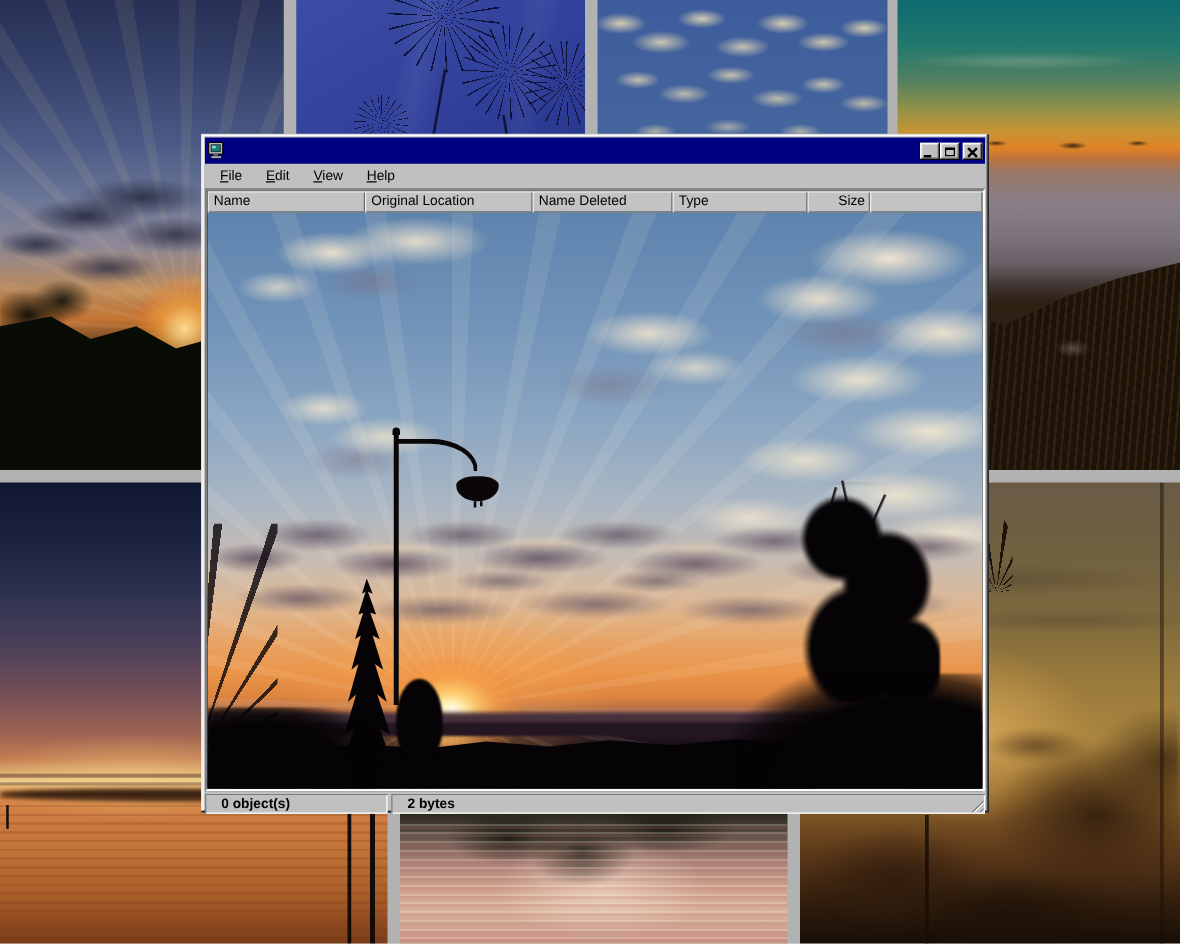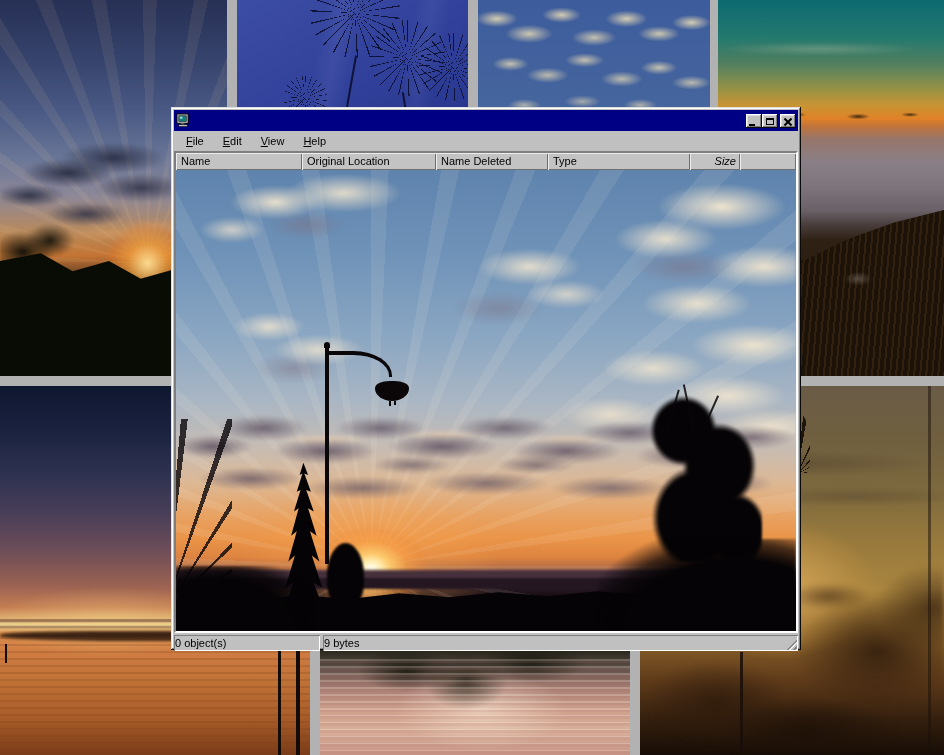--- a/index.html
+++ b/index.html
@@ -127,21 +127,21 @@
       radial-gradient(ellipse 130px 50px at 55% 94%, rgba(30,17,8,.85), transparent 70%),
       radial-gradient(ellipse 60px 20px at 62% 57%, rgba(60,38,18,.6), transparent 70%);}
   .b3-tree{position:absolute;left:144px;top:26px;width:26px;height:62px;filter:blur(.6px);
       background:repeating-conic-gradient(from 150deg at 50% 100%, rgba(22,13,7,.9) 0 4deg, transparent 4deg 18deg);
       border-radius:50% 50% 20% 20%;}
   .b3-pole{position:absolute;background:rgba(25,14,7,.85);}
   .b3-pole.pa{left:100px;top:72%;width:3px;height:28%;}
   .b3-pole.pb{left:288px;top:0;width:3px;height:100%;background:rgba(25,15,8,.5);}
 
   
-  .win{position:absolute;left:171px;top:107px;width:630px;height:543px;background:#c0c0c0;
+  .win{position:absolute;left:161px;top:107px;width:630px;height:543px;background:#c0c0c0;
     box-shadow:inset -1px -1px #0a0a0a, inset 1px 1px #dfdfdf, inset -2px -2px #808080, inset 2px 2px #ffffff;
     padding:3px;box-sizing:border-box;display:flex;flex-direction:column;}
   .titlebar{height:21px;flex:none;background:#000084;display:flex;align-items:center;padding:0 2px;}
   .title-icon{flex:none;margin-right:3px;}
   .title-text{flex:1;color:#fff;font-size:11px;font-weight:bold;overflow:hidden;white-space:nowrap;}
   .tb-btns{flex:none;display:flex;align-items:center;}
   .tbb{width:16px;height:14px;background:#c0c0c0;border:0;padding:0;margin:0;position:relative;
     box-shadow:inset -1px -1px #0a0a0a, inset 1px 1px #ffffff, inset -2px -2px #7a7a7a, inset 2px 2px #dcdcdc;}
   .tbb.close{margin-left:2px;}
   .g-min{display:block;width:6px;height:2px;background:#000;margin:8px 0 0 3px;}
@@ -152,21 +152,21 @@
 
   .menubar{height:20px;flex:none;display:flex;align-items:center;padding-left:6px;font-size:11px;color:#000;}
   .mi{padding:2px 6px;margin-right:7px;}
   .mi u{text-decoration:underline;}
 
   .contentframe{height:478px;flex:none;border:2px solid;border-color:#7e7e7e #fdfdfd #fdfdfd #7e7e7e;
     background:#000;position:relative;overflow:hidden;}
   .cols{height:17px;background:#c0c0c0;display:flex;}
   .col{flex:none;box-sizing:border-box;font-size:11px;line-height:16px;padding-left:5px;color:#000;background:#c3c3c3;
     box-shadow:inset 1px 1px #ececec, inset -1px -1px #6e6e6e;}
-  .col.size{text-align:right;padding-right:4px;padding-left:0;font-style:italic;}
+  .col.size{text-align:right;padding-right:4px;padding-left:0;}
   .col.rest{flex:1;}
 
   
   .photo{position:absolute;left:0;right:0;top:17px;bottom:0;overflow:hidden;
     background:linear-gradient(180deg,
       #5e83ad 0%,#6f92b8 18%,#8aa6c2 36%,#a9b6c4 50%,#c6bcb4 60%,#ddb894 68%,#e8a262 75%,
       #ea9448 80%,#dd8440 84%,#b06a46 86.5%,#64434e 88%,#2e1c26 90%,#120a10 93%,#070408 100%);}
   .rays{opacity:.85;background:repeating-conic-gradient(from -80deg at 31.5% 86%, rgba(255,244,225,.11) 0 2.5deg, transparent 2.5deg 10deg);}
   .clouds-cream{filter:blur(1px);background-image:
       radial-gradient(ellipse 70px 26px at 16% 7%, rgba(247,233,208,.9), transparent 65%),
@@ -254,21 +254,21 @@
   .lamp-cap{position:absolute;left:calc(24.1% - 1px);top:37.4%;width:6px;height:6px;background:#0b0709;border-radius:50% 50% 0 0;}
   .lamp-arm{position:absolute;left:calc(24.1% + 3px);top:39.2%;width:64px;height:26px;
       border-top:4px solid #0b0709;border-right:3px solid #0b0709;border-top-right-radius:60% 95%;box-sizing:border-box;}
   .lamp-head{position:absolute;left:calc(34.8% - 17px);top:45.8%;width:34px;height:20px;background:#0b0709;
       border-radius:50% 50% 58% 58% / 42% 42% 72% 72%;}
   .lamp-dangle{position:absolute;left:calc(34.8% - 3px);top:50%;width:2px;height:5px;background:#0b0709;}
   .lamp-dangle.d2{left:calc(34.8% + 2px);height:4px;}
 
   .statusbar{height:16px;flex:none;margin-top:2px;display:flex;gap:3px;}
   .sp{background:#c0c0c0;box-shadow:inset 1px 1px #7e7e7e, inset -1px -1px #ffffff;
-      font-size:11px;line-height:16px;color:#000;padding-left:1px;box-sizing:border-box;}
+      font-size:11px;line-height:16px;color:#000;padding-left:13px;box-sizing:border-box;font-weight:bold;}
   .p1{width:146px;flex:none;}
   .p2{flex:1;position:relative;}
   .grip{position:absolute;right:1px;bottom:1px;width:13px;height:13px;
       clip-path:polygon(100% 0,100% 100%,0 100%);
       background:repeating-linear-gradient(135deg,#c0c0c0 0 2px,#868686 2px 3.5px,#ededed 3.5px 4.5px);}
 </style>
 </head>
 <body>
 
 <div class="screen">
@@ -348,21 +348,21 @@
       <span class="mi"><u>E</u>dit</span>
       <span class="mi"><u>V</u>iew</span>
       <span class="mi"><u>H</u>elp</span>
     </div>
 
     <div class="contentframe">
       <div class="cols">
         <div class="col" style="width:126px">Name</div>
         <div class="col" style="width:134px">Original Location</div>
         <div class="col" style="width:112px">Name Deleted</div>
-        <div class="col" style="width:142px">Type</div>
+        <div class="col" style="width:108px">Type</div>
         <div class="col size" style="width:50px">Size</div>
         <div class="col rest"></div>
       </div>
 
       <div class="photo">
         <div class="layer rays"></div>
         <div class="layer clouds-cream"></div>
         <div class="layer clouds-dark"></div>
         <div class="sun-glow"></div>
         <div class="sun"></div>
@@ -384,19 +384,19 @@
         <div class="lamp-arm"></div>
         <div class="lamp-head"></div>
         <div class="lamp-dangle"></div>
         <div class="lamp-dangle d2"></div>
       </div>
     </div>
 
     <div class="statusbar">
       <div class="sp p1">0 object(s)</div>
       <div class="sp p2">
-        <span>9 bytes</span>
+        <span>2 bytes</span>
         <div class="grip"></div>
       </div>
     </div>
 
   </div>
 </div>
 
 </body></html>

